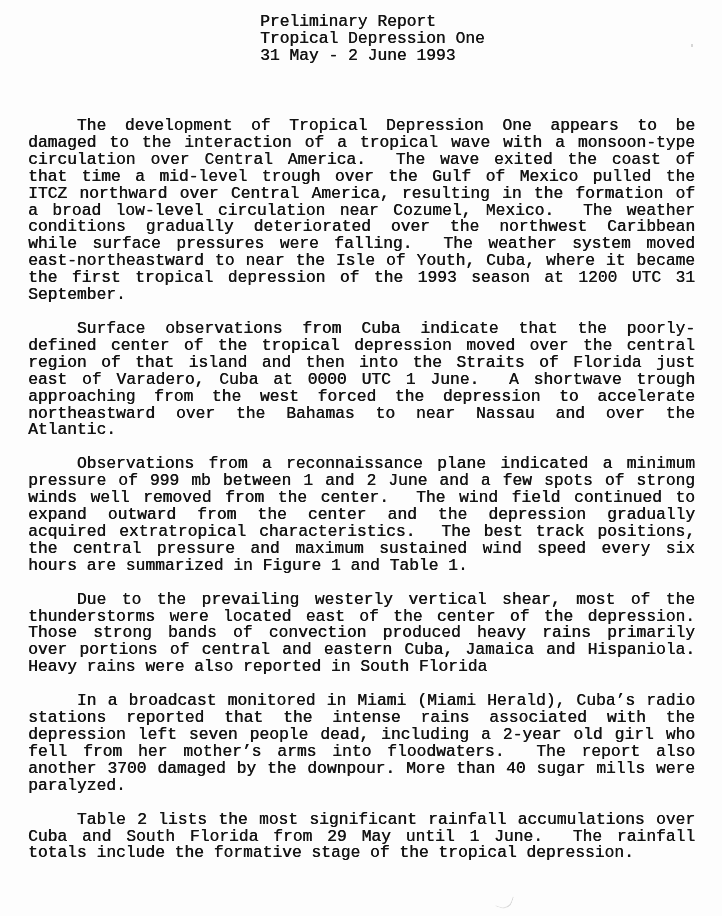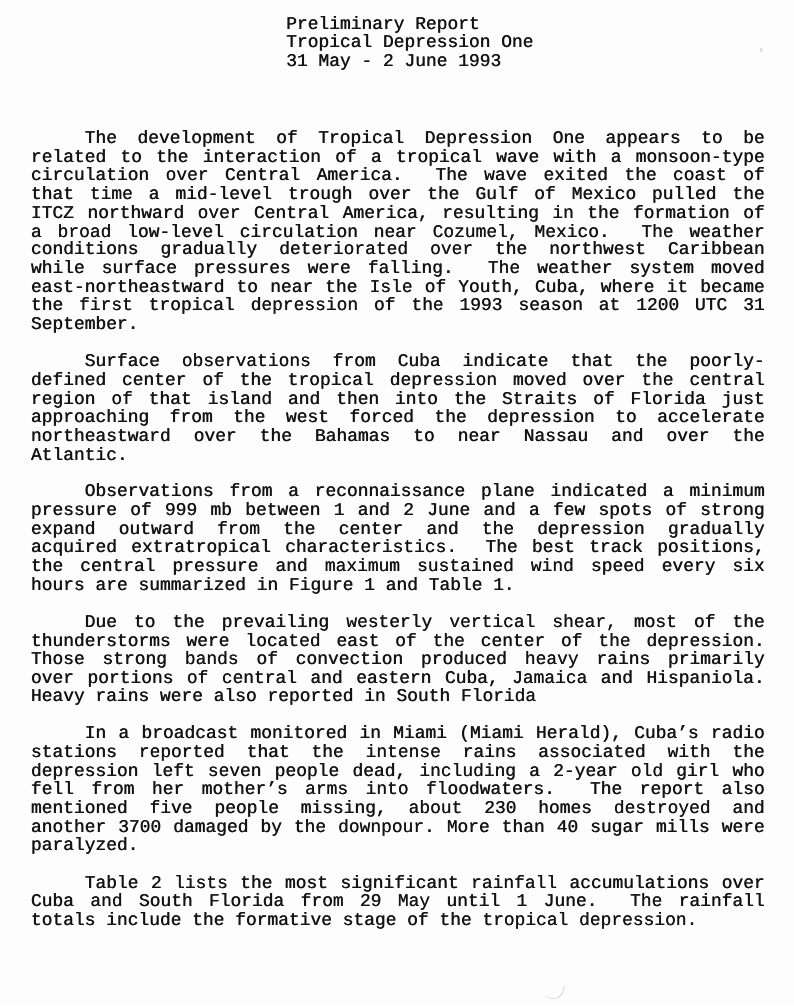--- a/index.html
+++ b/index.html
@@ -76,60 +76,61 @@
 <div class="page">
   <div class="text-column">
     <div class="title-block">
       <div class="title-line">Preliminary Report</div>
       <div class="title-line">Tropical Depression One</div>
       <div class="title-line">31 May - 2 June 1993</div>
     </div>
     <div id="paragraphs">
         <div class="paragraph">
           <div class="line first">The development of Tropical Depression One appears to be</div>
-          <div class="line">related to the interaction of a tropical wave with a monsoon-type</div>
+          <div class="line">damaged to the interaction of a tropical wave with a monsoon-type</div>
           <div class="line">circulation over Central America.&nbsp; The wave exited the coast of</div>
           <div class="line">that time a mid-level trough over the Gulf of Mexico pulled the</div>
           <div class="line">ITCZ northward over Central America, resulting in the formation of</div>
           <div class="line">a broad low-level circulation near Cozumel, Mexico.&nbsp; The weather</div>
           <div class="line">conditions gradually deteriorated over the northwest Caribbean</div>
           <div class="line">while surface pressures were falling.&nbsp; The weather system moved</div>
           <div class="line">east-northeastward to near the Isle of Youth, Cuba, where it became</div>
           <div class="line">the first tropical depression of the 1993 season at 1200 UTC 31</div>
           <div class="line last">September.</div>
         </div>
         <div class="paragraph">
           <div class="line first">Surface observations from Cuba indicate that the poorly-</div>
           <div class="line">defined center of the tropical depression moved over the central</div>
           <div class="line">region of that island and then into the Straits of Florida just</div>
+          <div class="line">east of Varadero, Cuba at 0000 UTC 1 June.&nbsp; A shortwave trough</div>
           <div class="line">approaching from the west forced the depression to accelerate</div>
           <div class="line">northeastward over the Bahamas to near Nassau and over the</div>
           <div class="line last">Atlantic.</div>
         </div>
         <div class="paragraph">
           <div class="line first">Observations from a reconnaissance plane indicated a minimum</div>
           <div class="line">pressure of 999 mb between 1 and 2 June and a few spots of strong</div>
+          <div class="line">winds well removed from the center.&nbsp; The wind field continued to</div>
           <div class="line">expand outward from the center and the depression gradually</div>
           <div class="line">acquired extratropical characteristics.&nbsp; The best track positions,</div>
           <div class="line">the central pressure and maximum sustained wind speed every six</div>
           <div class="line last">hours are summarized in Figure 1 and Table 1.</div>
         </div>
         <div class="paragraph">
           <div class="line first">Due to the prevailing westerly vertical shear, most of the</div>
           <div class="line">thunderstorms were located east of the center of the depression.</div>
           <div class="line">Those strong bands of convection produced heavy rains primarily</div>
           <div class="line">over portions of central and eastern Cuba, Jamaica and Hispaniola.</div>
           <div class="line last">Heavy rains were also reported in South Florida</div>
         </div>
         <div class="paragraph">
           <div class="line first">In a broadcast monitored in Miami (Miami Herald), Cuba’s radio</div>
           <div class="line">stations reported that the intense rains associated with the</div>
           <div class="line">depression left seven people dead, including a 2-year old girl who</div>
           <div class="line">fell from her mother’s arms into floodwaters.&nbsp; The report also</div>
-          <div class="line">mentioned five people missing, about 230 homes destroyed and</div>
           <div class="line">another 3700 damaged by the downpour. More than 40 sugar mills were</div>
           <div class="line last">paralyzed.</div>
         </div>
         <div class="paragraph">
           <div class="line first">Table 2 lists the most significant rainfall accumulations over</div>
           <div class="line">Cuba and South Florida from 29 May until 1 June.&nbsp; The rainfall</div>
           <div class="line last">totals include the formative stage of the tropical depression.</div>
         </div>
       </div>
   </div>

